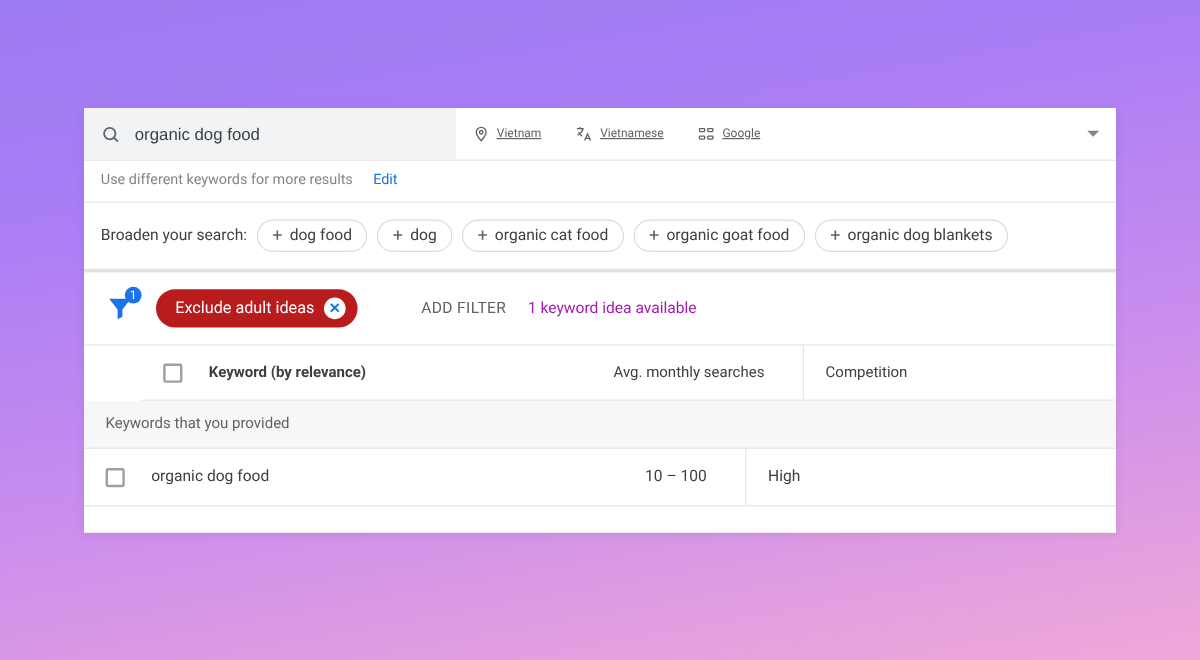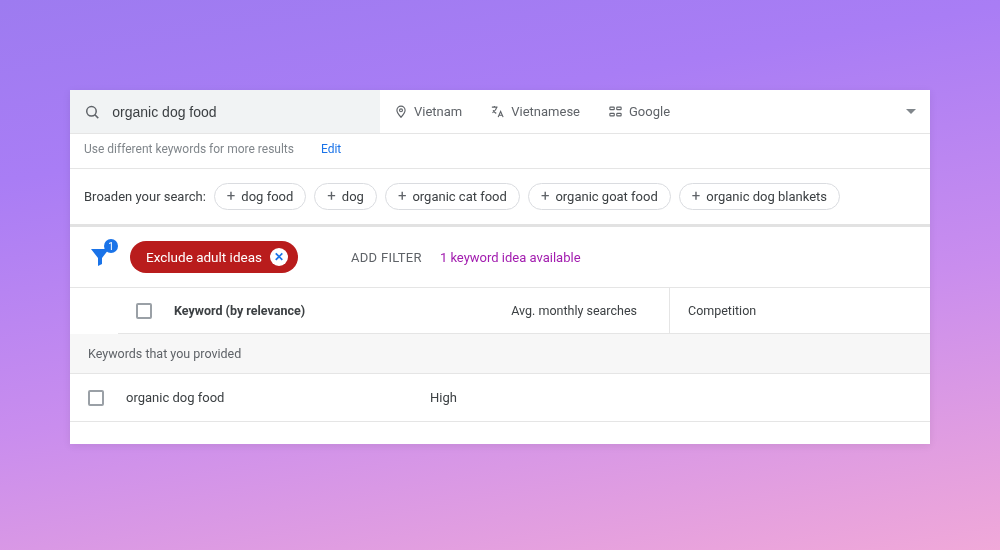--- a/index.html
+++ b/index.html
@@ -42,45 +42,46 @@
     background: transparent;
     font-size: 14px;
     outline: none;
     color: #3c4043;
     width: 100%;
   }
   .selector {
     display: flex;
     align-items: center;
     gap: 6px;
-    font-size: 13px;
+    font-size: 10px;
     color: #5f6368;
     padding: 0 14px;
     height: 100%;
     cursor: pointer;
     white-space: nowrap;
+    text-decoration: underline;
   }
   .selector svg { flex-shrink: 0; }
   .spacer { flex: 1; }
   .caret {
     width: 0; height: 0;
     border-left: 5px solid transparent;
     border-right: 5px solid transparent;
     border-top: 5px solid #80868b;
     margin: 0 14px 0 4px;
   }
 
   
   .row2 {
     font-size: 12px;
     color: #80868b;
     padding: 8px 14px 12px;
     border-bottom: 1px solid #e5e5e5;
   }
-  .row2 .edit { color: #1a73e8; margin-left: 24px; cursor: pointer; }
+  .row2 .edit { color: #1a73e8; margin-left: 14px; cursor: pointer; }
 
   
   .row3 {
     display: flex;
     align-items: center;
     gap: 8px;
     padding: 14px 14px;
     border-bottom: 3px solid #e2e2e2;
     font-size: 13px;
     color: #3c4043;
@@ -283,17 +284,18 @@
     <div class="cell-comp">Competition</div>
   </div>
 
   <div class="subhead">Keywords that you provided</div>
 
   <div class="trow">
     <div class="cell-cb">
         <div class="cb"></div>
       </div>
     <div class="cell-kw">organic dog food</div>
+    <div class="cell-avg">10 – 100</div>
     <div class="cell-comp">High</div>
   </div>
 
   <div class="footer-space"></div>
 </div>
 
 </body></html>

